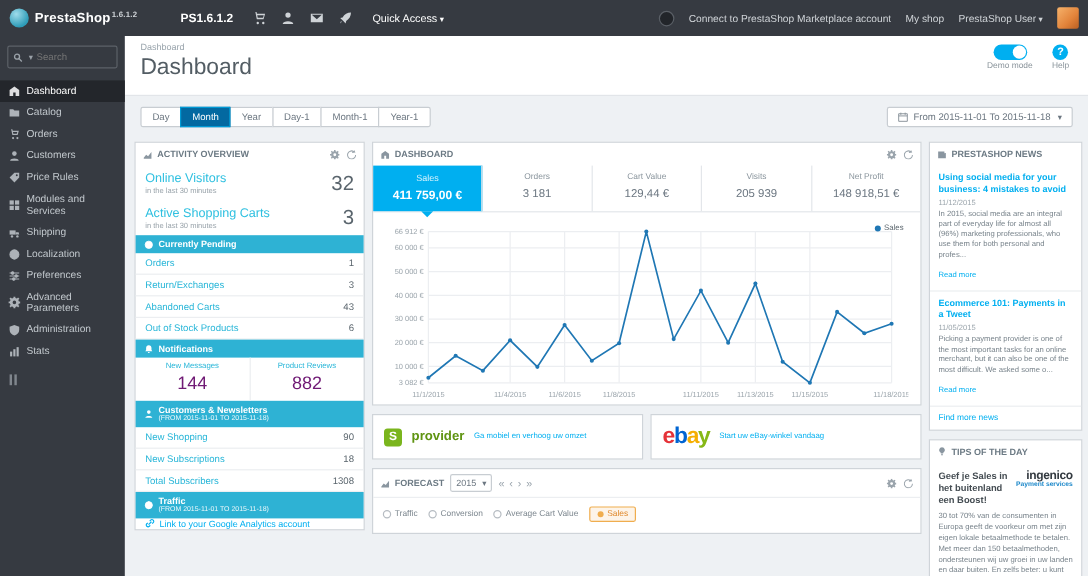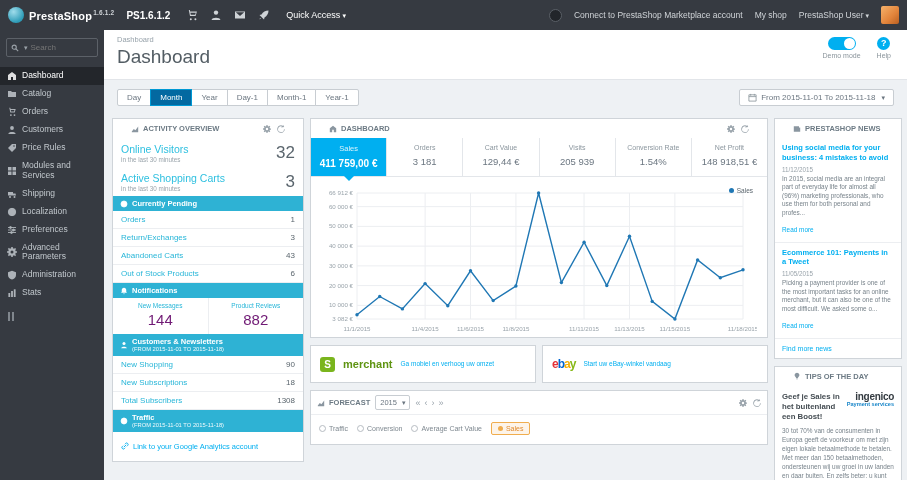--- a/index.html
+++ b/index.html
@@ -6,21 +6,21 @@
   html,body { width:907px; height:480px; overflow:hidden; }
   body { font-family:"Liberation Sans", sans-serif; background:#eef1f4; position:relative; color:#5a656d; }
   svg { display:block; }
 
   
   .topbar { position:absolute; top:0; left:0; width:907px; height:30px; background:#363a41; color:#fff; display:flex; align-items:center; z-index:20; }
   .brand { display:flex; align-items:center; gap:5px; padding:0 10px 0 8px; cursor:pointer; }
   .brand-logo { width:16px; height:16px; border-radius:50%; background:radial-gradient(circle at 35% 30%, #9fdceb, #2e9cb8 70%); }
   .brand-name { font-size:11px; font-weight:bold; letter-spacing:.2px; }
   .brand-ver { font-size:6.5px; vertical-align:super; color:#cfd3d7; margin-left:1px; }
-  .shop-name { font-size:10px; font-weight:bold; padding:0 10px 0 2px; }
+  .shop-name { font-size:10px; font-weight:bold; padding:0 10px 0 2px;margin-left:24px; }
   .tb-icon { width:24px; height:30px; display:flex; align-items:center; justify-content:center; color:#cfd3d7; cursor:pointer; }
   .tb-icon svg { width:12px; height:12px; fill:currentColor; }
   .quick-access { font-size:9px; padding:0 10px; color:#fff; cursor:pointer; }
   .tb-right { margin-left:auto; display:flex; align-items:center; gap:12px; padding-right:8px; font-size:8.5px; color:#d0d4d8; }
   .tb-right .tb-link { cursor:pointer; white-space:nowrap; }
   .mk-icon { width:13px; height:13px; border-radius:50%; background:#22252a; border:1px solid #5a5f66; }
   .avatar { width:18px; height:18px; border-radius:2px; background:linear-gradient(135deg,#f6b26b,#e2833a 60%,#b95f22); }
   .caret { font-size:7px; margin-left:2px; }
 
   
@@ -56,21 +56,21 @@
   .toolbar .spacer { flex:1; }
   .date-btn { display:flex; align-items:center; gap:4px; font-size:8px; background:#fff; border:1px solid #c8cdd2; padding:3px 8px; color:#6b7680; border-radius:2px; cursor:pointer; }
   .date-btn svg { width:9px; height:9px; fill:#8a949b; }
 
   .content { display:flex; gap:6px; padding:7px 5px 0 8px; align-items:flex-start; }
   .col1 { width:192px; flex:none; }
   .col2 { width:458px; flex:none; }
   .col3 { width:128px; flex:none; }
 
   .panel { background:#fff; border:1px solid #cfd4d9; margin-bottom:7px; }
-  .panel-head { display:flex; align-items:center; gap:4px; padding:5px 18px; font-size:7.5px; font-weight:bold; color:#6c7a84; }
+  .panel-head { display:flex; align-items:center; gap:4px; padding:5px 6px; font-size:7.5px; font-weight:bold; color:#6c7a84; }
   .panel-head .ph-icon svg { width:8px; height:8px; fill:#8a96a0; }
   .ph-actions { margin-left:auto; display:flex; gap:6px; }
   .ph-actions svg { width:8px; height:8px; fill:#9aa4ac; cursor:pointer; }
 
   
   .metric { display:flex; padding:5px 8px 4px; align-items:center; }
   .m-left .m-label { font-size:10.5px; color:#2fc0e0; }
   .m-left .m-sub { font-size:6.3px; color:#9aa4ab; margin-top:1px; }
   .m-value { margin-left:auto; font-size:17px; color:#5a656d; }
   .sec-bar { background:#2eb2d4; color:#fff; padding:3px 7px; font-size:7.5px; font-weight:bold; display:flex; align-items:center; gap:4px; }
@@ -78,21 +78,21 @@
   .sec-bar .bar-text { line-height:1.2; }
   .sec-bar .bar-sub { display:block; font-weight:normal; font-size:5.8px; opacity:.92; }
   .p-row { display:flex; padding:4px 8px; font-size:8px; border-bottom:1px solid #eceef1; }
   .p-row .lbl { color:#28b6d8; }
   .p-row .val { margin-left:auto; color:#5a656d; }
   .notif-grid { display:flex; text-align:center; }
   .notif-cell { flex:1; padding:4px 2px 6px; cursor:pointer; }
   .notif-cell + .notif-cell { border-left:1px solid #eceef1; }
   .notif-cell .lbl { font-size:6.5px; color:#28b6d8; }
   .notif-cell .val { font-size:15px; color:#701a75; margin-top:2px; }
-  .ga-link { display:flex; gap:4px; align-items:center; font-size:7.5px; color:#00aff0; padding:10px 8px; cursor:pointer; }
+  .ga-link { display:flex; gap:4px; align-items:center; font-size:7.5px; color:#00aff0; padding:0 8px; cursor:pointer; }
   .ga-link svg { width:8px; height:8px; stroke:#00aff0; fill:none; stroke-width:1.2; }
 
   
   .kpi-row { display:flex; border-bottom:1px solid #e3e6ea; }
   .kpi { flex:1; padding:6px 3px 7px; text-align:center; border-right:1px solid #e3e6ea; cursor:pointer; }
   .kpi:last-child { border-right:none; }
   .k-label { font-size:7px; color:#8b969e; white-space:nowrap; }
   .k-value { font-size:9.5px; color:#6b7680; margin-top:5px; white-space:nowrap; }
   .kpi.active { background:#00aff0; position:relative; }
   .kpi.active .k-label { color:#d8f3fd; font-size:7.5px; }
@@ -101,21 +101,21 @@
   .chart-wrap { position:relative; padding:8px 6px 2px 6px; }
   .chart-legend { position:absolute; top:10px; right:14px; display:flex; align-items:center; gap:3px; font-size:6.5px; color:#5a656d; }
   .legend-dot { width:5px; height:5px; border-radius:50%; background:#1f77b4; }
 
   
   .promo-row { display:flex; gap:6px; margin-bottom:7px; }
   .promo { flex:1; background:#fff; border:1px solid #cfd4d9; height:38px; display:flex; align-items:center; gap:8px; padding:0 9px; }
   .sg-badge { width:15px; height:15px; border-radius:3px; background:#7ab51d; color:#fff; font-size:10px; font-weight:bold; text-align:center; line-height:15px; }
   .sg-name { font-size:11px; font-weight:bold; color:#5f9412; }
   .promo-link { font-size:6.5px; color:#00aff0; cursor:pointer; line-height:1.25; }
-  .ebay-logo { font-size:12px; font-weight:bold; letter-spacing:-1px; }
+  .ebay-logo { font-size:19px; font-weight:bold; letter-spacing:-1px; }
   .eb-e { color:#e53238; } .eb-b { color:#0064d2; } .eb-a { color:#f5af02; } .eb-y { color:#86b817; }
 
   
   .fc-head { display:flex; align-items:center; gap:5px; padding:4px 6px; }
   .fc-title { font-size:7.5px; font-weight:bold; color:#6c7a84; display:flex; align-items:center; gap:4px; }
   .fc-title svg { width:8px; height:8px; fill:#8a96a0; }
   .year-select { display:flex; align-items:center; gap:3px; border:1px solid #c8cdd2; border-radius:2px; padding:2px 4px; font-size:7.5px; color:#6b7680; background:#fff; cursor:pointer; }
   .fc-nav { display:flex; gap:4px; color:#9aa4ac; font-size:9px; }
   .fc-nav span { cursor:pointer; }
   .fc-legend { display:flex; gap:9px; align-items:center; padding:7px 8px 9px; font-size:7px; color:#7d878f; border-top:1px solid #eceef1; }
@@ -487,24 +487,20 @@
               <div class="k-label">Orders</div>
               <div class="k-value">3 181</div>
             </div>
           <div class="kpi">
               <div class="k-label">Cart Value</div>
               <div class="k-value">129,44 €</div>
             </div>
           <div class="kpi">
               <div class="k-label">Visits</div>
               <div class="k-value">205 939</div>
-            </div>
-          <div class="kpi">
-              <div class="k-label">Conversion Rate</div>
-              <div class="k-value">1.54%</div>
             </div>
           <div class="kpi">
               <div class="k-label">Net Profit</div>
               <div class="k-value">148 918,51 €</div>
             </div>
         </div>
         <div class="chart-wrap">
           <div class="chart-legend">
             <span class="legend-dot" style="background: rgb(31, 119, 180);"></span>
             <span>Sales</span>
@@ -563,21 +559,21 @@
                 <circle cx="403.3" cy="92.7" r="1.7" fill="#1f77b4"></circle>
                 <circle cx="426.0" cy="84.8" r="1.7" fill="#1f77b4"></circle>
               </svg>
             </div>
         </div>
       </div>
 
       <div class="promo-row">
         <div class="promo">
           <span class="sg-badge">S</span>
-          <span class="sg-name">merchant</span>
+          <span class="sg-name">provider</span>
           <span class="promo-link">Ga mobiel en verhoog uw omzet</span>
         </div>
         <div class="promo">
           <span class="ebay-logo"><span class="eb-e">e</span><span class="eb-b">b</span><span class="eb-a">a</span><span class="eb-y">y</span></span>
           <span class="promo-link">Start uw eBay-winkel vandaag</span>
         </div>
       </div>
 
       <div class="panel">
         <div class="fc-head">

